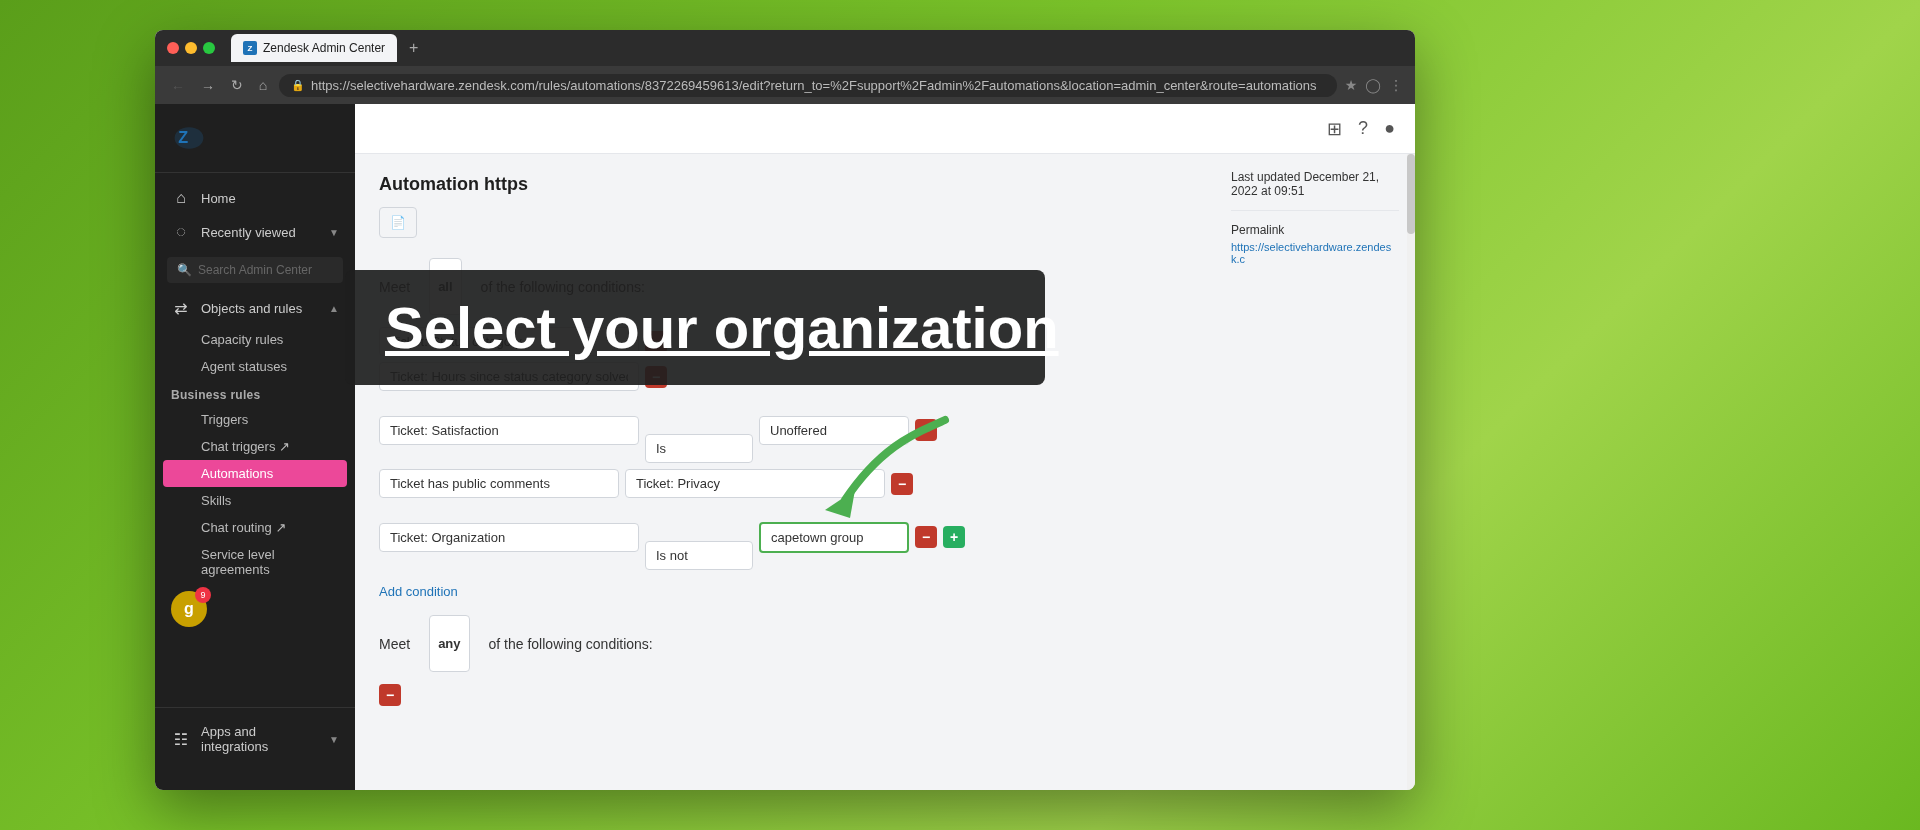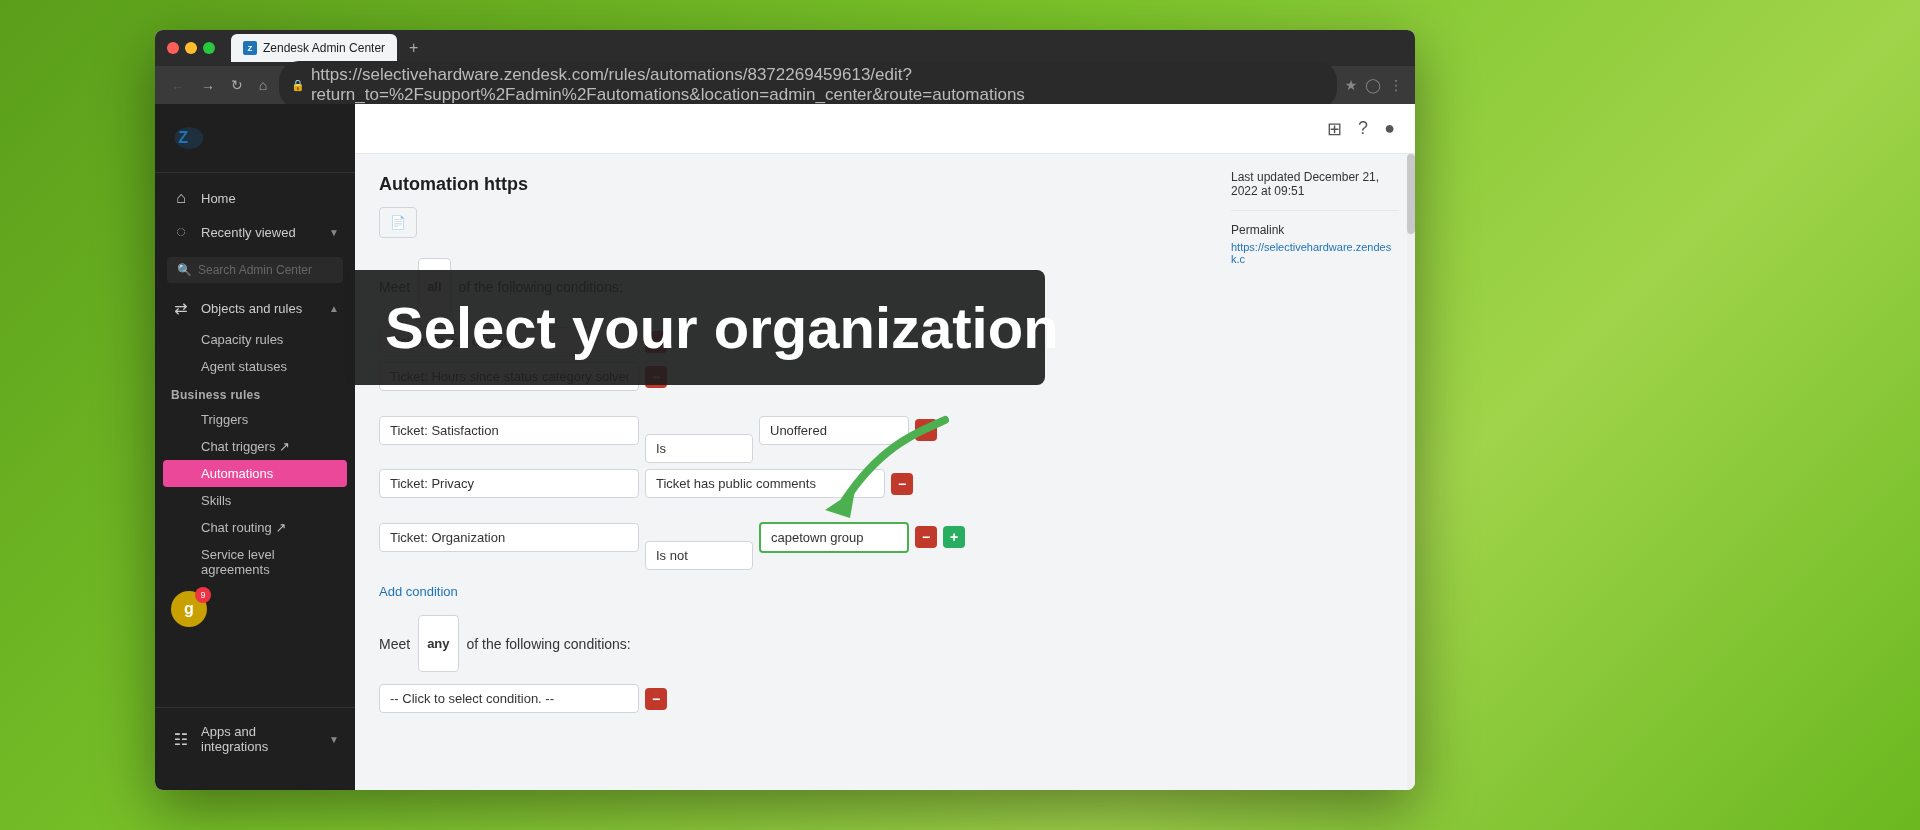--- a/index.html
+++ b/index.html
@@ -334,21 +334,21 @@
       padding: 7px 10px;
       cursor: pointer;
       color: #555;
       font-size: 13px;
     }
 
     
     .meet-row {
       display: flex;
       align-items: center;
-      gap: 8px;
+      gap: 19px;
       margin-bottom: 12px;
       font-size: 14px;
       color: #333;
     }
     .meet-badge {
       background: #fff;
       border: 1px solid #d1d5db;
       border-radius: 4px;
       padding: 20px 8px;
       font-size: 13px;
@@ -463,20 +463,21 @@
       background: rgba(30, 30, 30, 0.92);
       border-radius: 8px;
       padding: 24px 40px;
       z-index: 100;
     }
     .overlay-text {
       font-size: 58px;
       font-weight: 700;
       color: #fff;
       white-space: nowrap;
+      text-decoration: underline;
     }
 
     
     .green-arrow {
       position: absolute;
       top: 380px;
       left: 650px;
       z-index: 101;
     }
 
@@ -511,21 +512,21 @@
     </div>
   </div>
 
   <div class="address-bar">
     <span class="nav-btn disabled">←</span>
     <span class="nav-btn">→</span>
     <span class="nav-btn">↻</span>
     <span class="nav-btn">⌂</span>
     <div class="url-bar">
       <span class="url-secure">🔒</span>
-      <span style="font-size:17px; color:#bbb;">https://selectivehardware.zendesk.com/rules/automations/8372269459613/edit?return_to=%2Fsupport%2Fadmin%2Fautomations&amp;location=admin_center&amp;route=automations</span>
+      <span style="font-size:13px; color:#bbb;">https://selectivehardware.zendesk.com/rules/automations/8372269459613/edit?return_to=%2Fsupport%2Fadmin%2Fautomations&amp;location=admin_center&amp;route=automations</span>
     </div>
     <div class="addr-icons">
       <span>★</span>
       <span>◯</span>
       <span>⋮</span>
     </div>
   </div>
 
   <div class="main-layout">
 
@@ -669,25 +670,25 @@
             <option>Is</option>
           </select>
           <select class="cond-select cond-select-sm">
             <option>Unoffered</option>
           </select>
           <button class="cond-remove">−</button>
         </div>
 
         
         <div class="condition-row">
+          <select class="cond-select" style="width:240px">
+            <option>Ticket has public comments</option>
+          </select>
           <select class="cond-select cond-select-wide">
             <option>Ticket: Privacy</option>
-          </select>
-          <select class="cond-select" style="width:240px">
-            <option>Ticket has public comments</option>
           </select>
           <button class="cond-remove">−</button>
         </div>
 
         
         <div class="condition-row">
           <select class="cond-select cond-select-wide">
             <option>Ticket: Organization</option>
           </select>
           <select class="cond-select cond-select-med">
@@ -705,23 +706,20 @@
 
         
         <div class="meet-row">
           <span>Meet</span>
           <span class="meet-badge">any</span>
           <span>of the following conditions:</span>
         </div>
 
         
         <div class="condition-row">
-          <select class="cond-select" style="width:260px">
-            <option>-- Click to select condition. --</option>
-          </select>
           <button class="cond-remove">−</button>
         </div>
 
       </div>
 
       <div class="meta-panel">
         <div class="meta-label">Last updated December 21, 2022 at 09:51</div>
         <hr class="meta-divider">
         <div class="meta-label">Permalink</div>
         <div class="meta-link">https://selectivehardware.zendesk.c</div>

